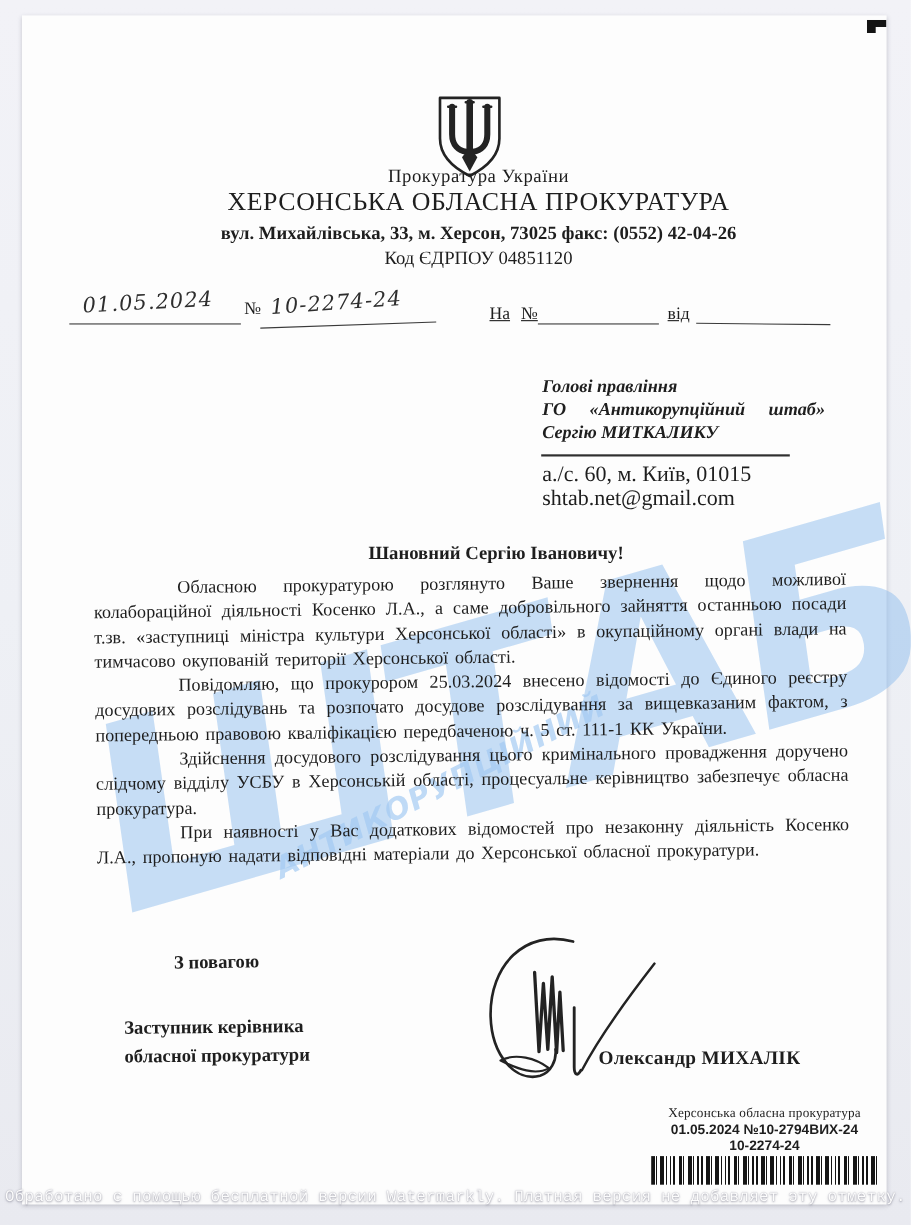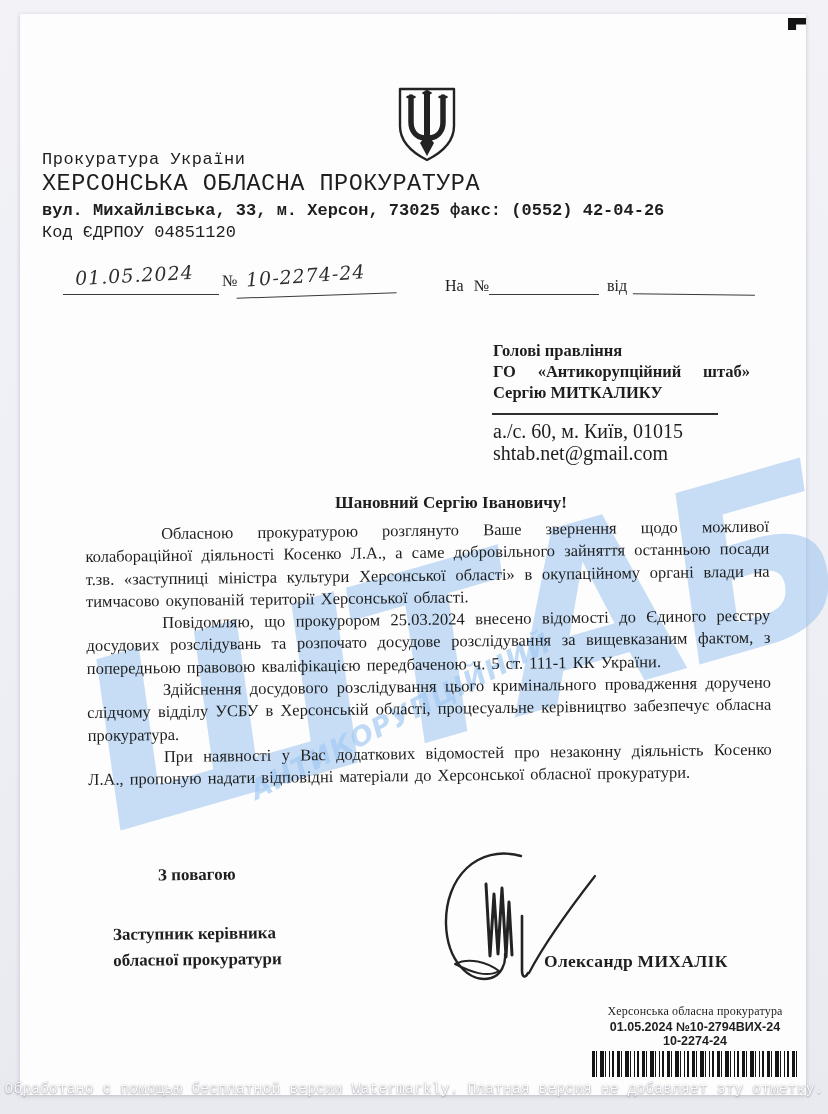--- a/index.html
+++ b/index.html
@@ -23,42 +23,42 @@
   }
   .wm-small{
     position:absolute;left:232px;top:762px;
     font-family:"DejaVu Sans",sans-serif;font-weight:bold;font-style:italic;
     font-size:27px;letter-spacing:1px;color:rgba(160,200,242,.68);
     transform:rotate(-27deg);transform-origin:left center;
     white-space:nowrap;pointer-events:none;
   }
   
   .emblem{position:absolute;left:371px;top:72px;width:72px;height:78px;}
-  .letterhead{position:absolute;left:0;right:0;top:136px;transform:translateX(22px);font-family:Liberation Mono, monospace;}
+  .letterhead{position:absolute;left:0;right:0;top:136px;text-align:center;transform:translateX(22px);}
   .org-parent{font-size:17px;letter-spacing:.5px;}
   .org-name{font-size:23.5px;letter-spacing:.5px;margin-top:1px;}
   .org-address{font-size:17px;font-weight:bold;margin-top:4px;}
   .org-contacts{font-size:13.5px;font-weight:bold;}
   .org-website{text-decoration:underline;}
   .org-edrpou{font-size:17px;margin-top:3px;}
   
   .ref-date{position:absolute;left:43px;top:248px;width:156px;height:32px;border-bottom:1.6px solid #3a3a3a;}
   .hand{font-family:"DejaVu Serif",serif;font-style:italic;font-size:19px;color:#2e2e2e;}
   .ref-date .hand{position:absolute;left:12px;top:2px;transform:rotate(-3deg);letter-spacing:1px;}
   .ref-no-label{position:absolute;left:202px;top:258px;font-size:16px;}
   .ref-number{position:absolute;left:216px;top:246px;width:160px;height:35px;border-bottom:1.6px solid #3a3a3a;transform:rotate(-2deg);}
   .ref-number .hand{position:absolute;left:10px;top:4px;transform:rotate(-2deg);letter-spacing:1px;}
-  .ref-incoming{position:absolute;left:425px;top:262px;font-size:16px;white-space:nowrap;}
+  .ref-incoming{position:absolute;left:425px;top:262px;font-size:16px;white-space:nowrap;text-decoration:underline;}
   .blank{display:inline-block;border-bottom:1.4px solid #3a3a3a;height:18px;vertical-align:bottom;}
   .blank-no{width:110px;}
   .blank-vid{width:122px;transform:rotate(.6deg);}
   .ref-incoming .lbl{margin-right:10px;}
   .ref-incoming .lbl2{margin:0 6px 0 8px;}
   
-  .recipient{position:absolute;left:473px;top:326px;width:257px;font-weight:bold;font-size:16.5px;line-height:21px;}
+  .recipient{position:absolute;left:473px;top:326px;width:257px;font-weight:bold;font-size:16.5px;line-height:21px;font-style:italic;}
   .recipient-line2{text-align:justify;text-align-last:justify;}
   .recipient-rule{position:absolute;left:472px;top:399px;width:226px;border-top:2.2px solid #2f2f2f;}
   .recipient-addr{position:absolute;left:473px;top:406px;font-size:20px;line-height:22px;}
   
   .salutation{position:absolute;left:0;right:0;top:479px;text-align:center;transform:translateX(38px);font-weight:bold;font-size:17px;}
   .body-block{
     position:absolute;left:65px;top:510px;width:684px;
     font-size:16.5px;line-height:22.3px;text-align:justify;word-spacing:2px;
     transform:rotate(-.7deg);transform-origin:0 0;
   }

